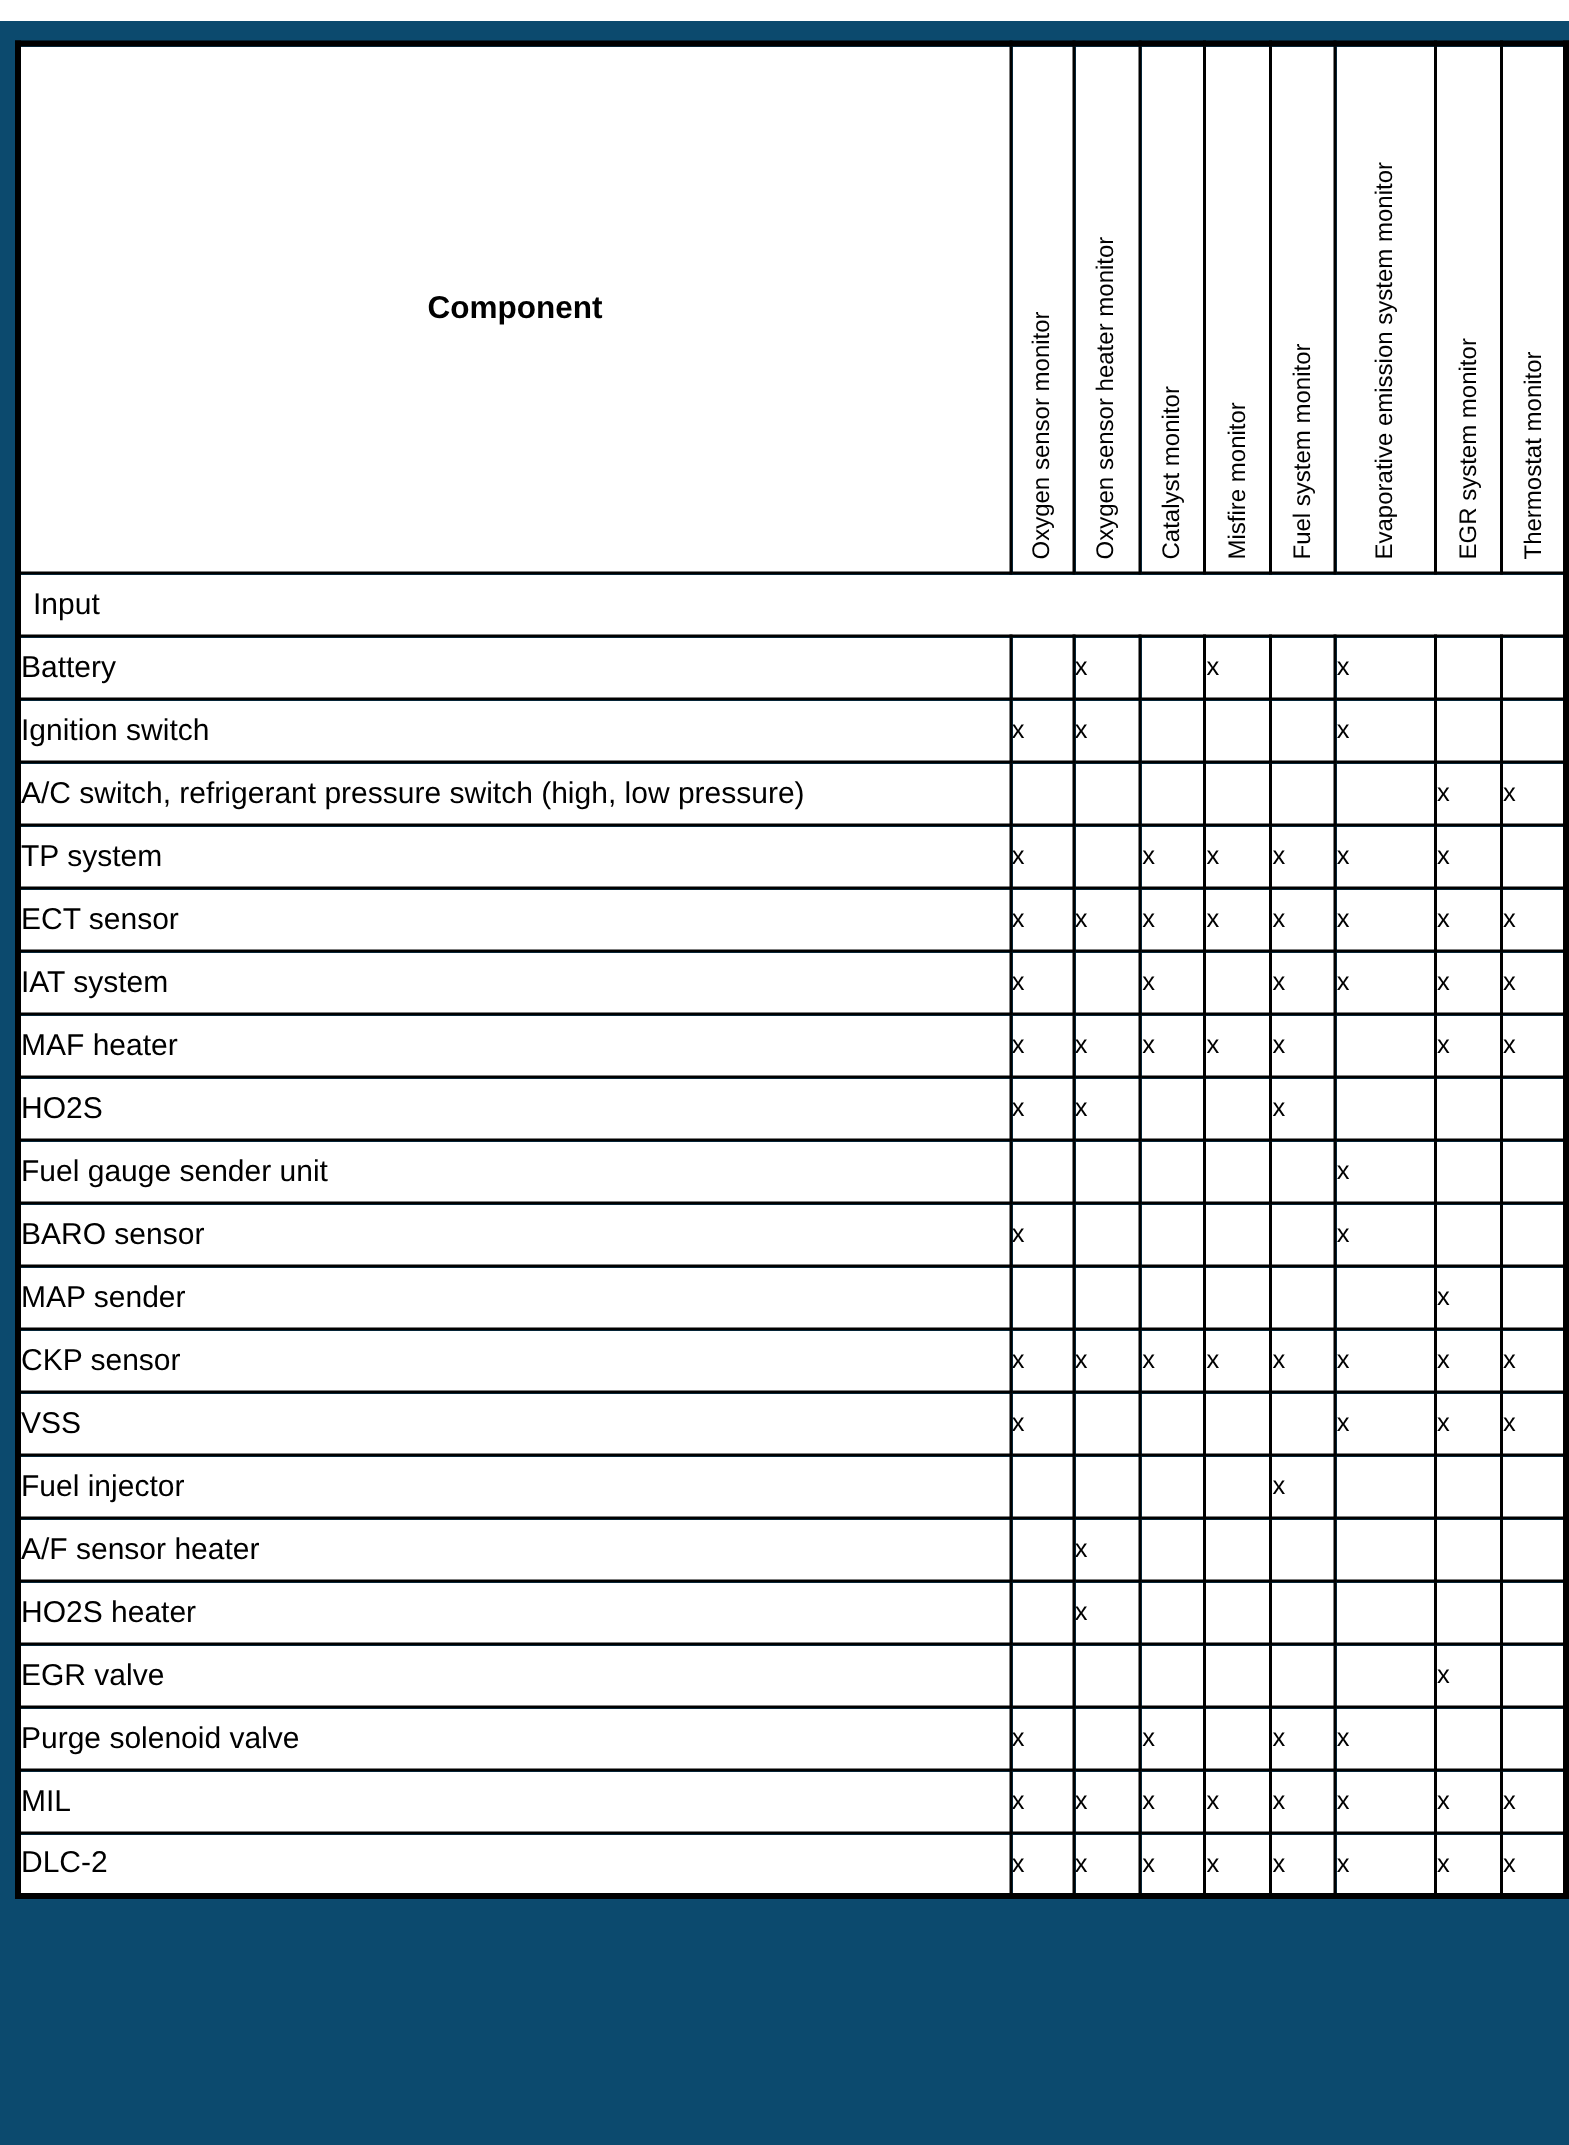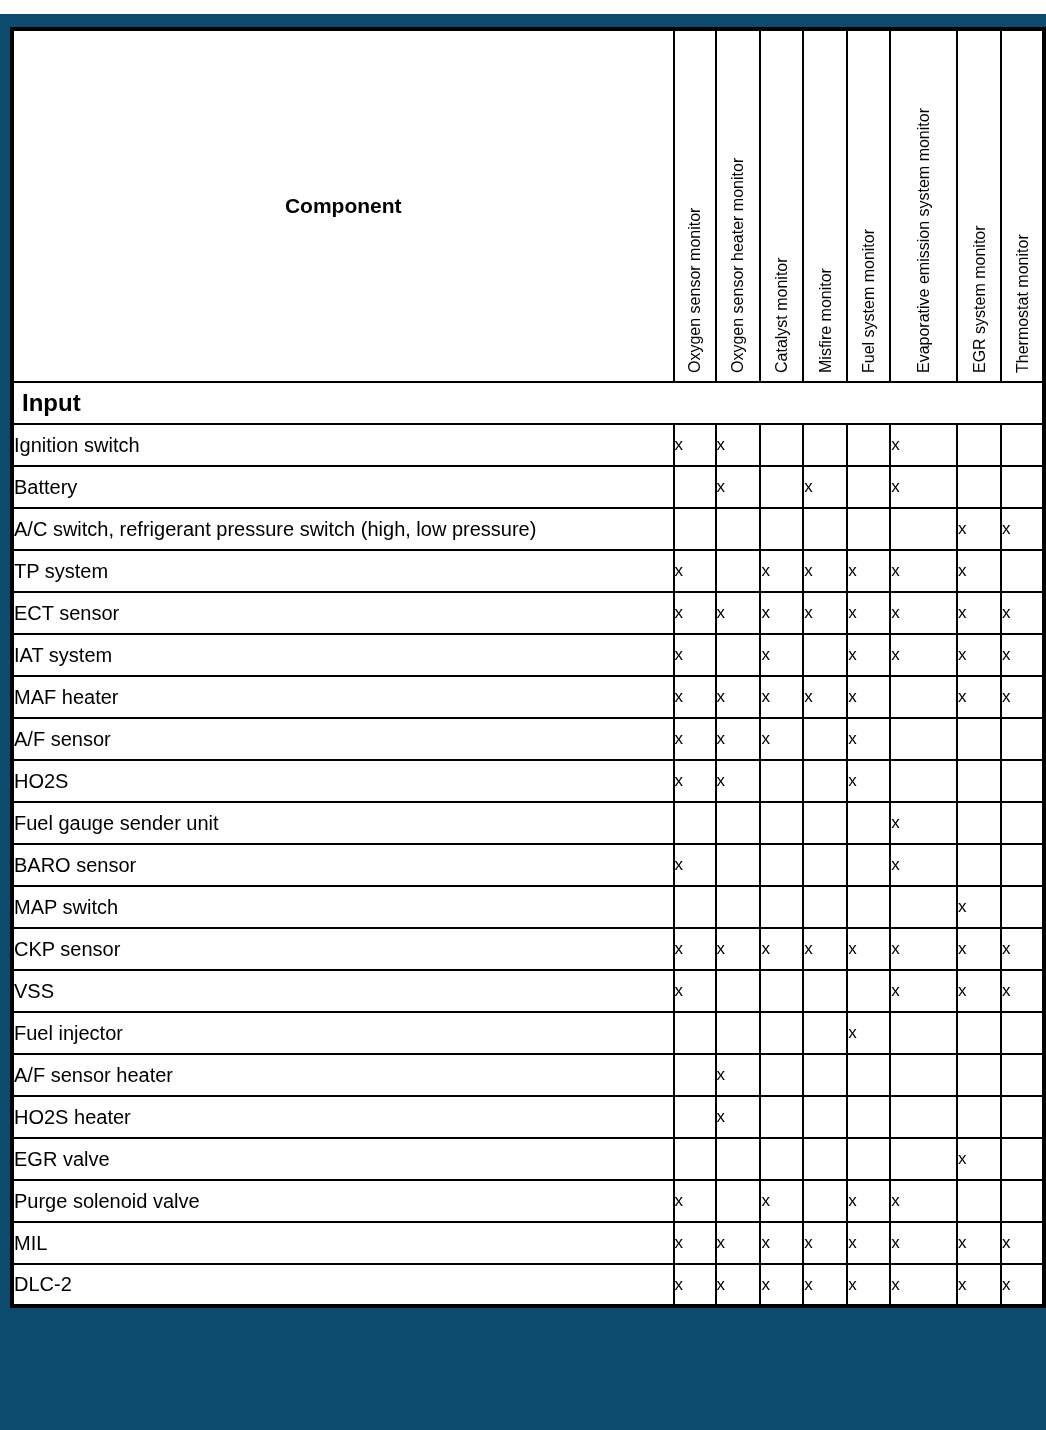--- a/index.html
+++ b/index.html
@@ -56,22 +56,22 @@
     margin: 6px auto 8px auto;
     font-size: 16px;
     line-height: 21px;
     font-weight: normal;
     text-align: left;
     white-space: normal;
   }
   
   tbody tr { height: 42px; }
   tr.section-row td {
-    font-size: 24px;
-    font-weight: bold;
+    font-size: 20px;
+    font-weight: normal;
     padding-left: 8px;
     vertical-align: middle;
   }
   td.comp {
     font-size: 20px;
     padding-left: 8px;
     vertical-align: middle;
     white-space: nowrap;
   }
   td.mark {
@@ -115,42 +115,42 @@
             <div class="vert">Thermostat monitor</div>
           </th>
         </tr>
     </thead>
     <tbody id="matrix-body">
 
     <tr class="section-row">
           <td colspan="9">Input</td>
         </tr>
         <tr>
+          <td class="comp">Battery</td>
+          <td class="mark"></td>
+          <td class="mark">x</td>
+          <td class="mark"></td>
+          <td class="mark">x</td>
+          <td class="mark"></td>
+          <td class="mark">x</td>
+          <td class="mark"></td>
+          <td class="mark"></td>
+        </tr>
+        <tr>
           <td class="comp">Ignition switch</td>
           <td class="mark">x</td>
           <td class="mark">x</td>
           <td class="mark"></td>
           <td class="mark"></td>
           <td class="mark"></td>
           <td class="mark">x</td>
           <td class="mark"></td>
           <td class="mark"></td>
         </tr>
         <tr>
-          <td class="comp">Battery</td>
-          <td class="mark"></td>
-          <td class="mark">x</td>
-          <td class="mark"></td>
-          <td class="mark">x</td>
-          <td class="mark"></td>
-          <td class="mark">x</td>
-          <td class="mark"></td>
-          <td class="mark"></td>
-        </tr>
-        <tr>
           <td class="comp">A/C switch, refrigerant pressure switch (high, low pressure)</td>
           <td class="mark"></td>
           <td class="mark"></td>
           <td class="mark"></td>
           <td class="mark"></td>
           <td class="mark"></td>
           <td class="mark"></td>
           <td class="mark">x</td>
           <td class="mark">x</td>
         </tr>
@@ -192,31 +192,20 @@
           <td class="mark">x</td>
           <td class="mark">x</td>
           <td class="mark">x</td>
           <td class="mark">x</td>
           <td class="mark">x</td>
           <td class="mark"></td>
           <td class="mark">x</td>
           <td class="mark">x</td>
         </tr>
         <tr>
-          <td class="comp">A/F sensor</td>
-          <td class="mark">x</td>
-          <td class="mark">x</td>
-          <td class="mark">x</td>
-          <td class="mark"></td>
-          <td class="mark">x</td>
-          <td class="mark"></td>
-          <td class="mark"></td>
-          <td class="mark"></td>
-        </tr>
-        <tr>
           <td class="comp">HO2S</td>
           <td class="mark">x</td>
           <td class="mark">x</td>
           <td class="mark"></td>
           <td class="mark"></td>
           <td class="mark">x</td>
           <td class="mark"></td>
           <td class="mark"></td>
           <td class="mark"></td>
         </tr>
@@ -236,21 +225,21 @@
           <td class="mark">x</td>
           <td class="mark"></td>
           <td class="mark"></td>
           <td class="mark"></td>
           <td class="mark"></td>
           <td class="mark">x</td>
           <td class="mark"></td>
           <td class="mark"></td>
         </tr>
         <tr>
-          <td class="comp">MAP switch</td>
+          <td class="comp">MAP sender</td>
           <td class="mark"></td>
           <td class="mark"></td>
           <td class="mark"></td>
           <td class="mark"></td>
           <td class="mark"></td>
           <td class="mark"></td>
           <td class="mark">x</td>
           <td class="mark"></td>
         </tr>
         <tr>

